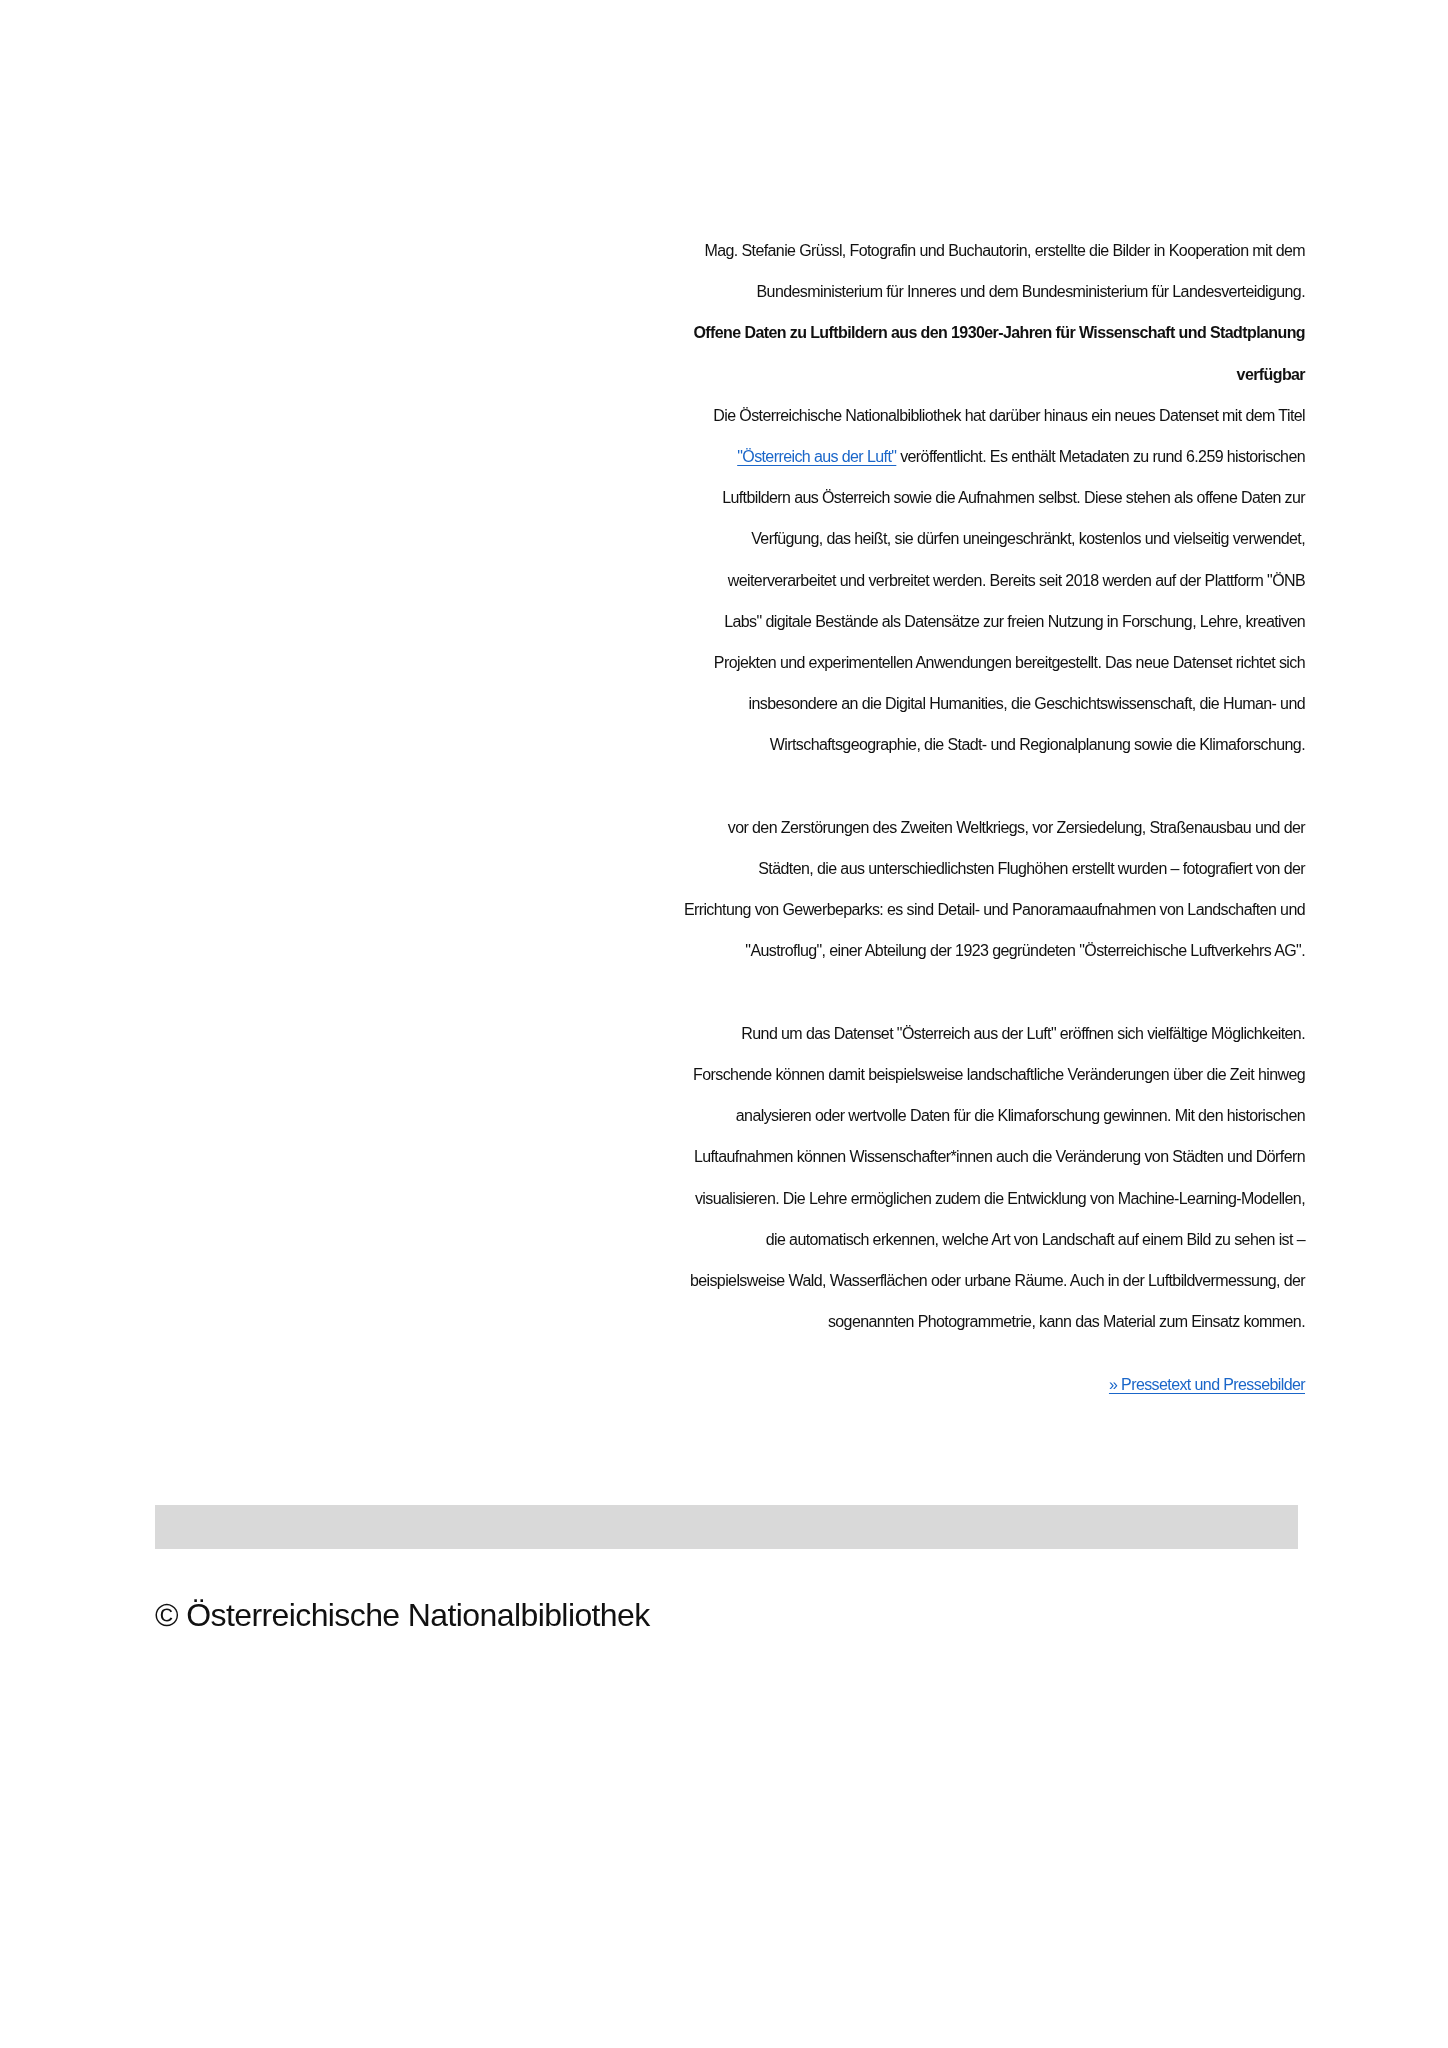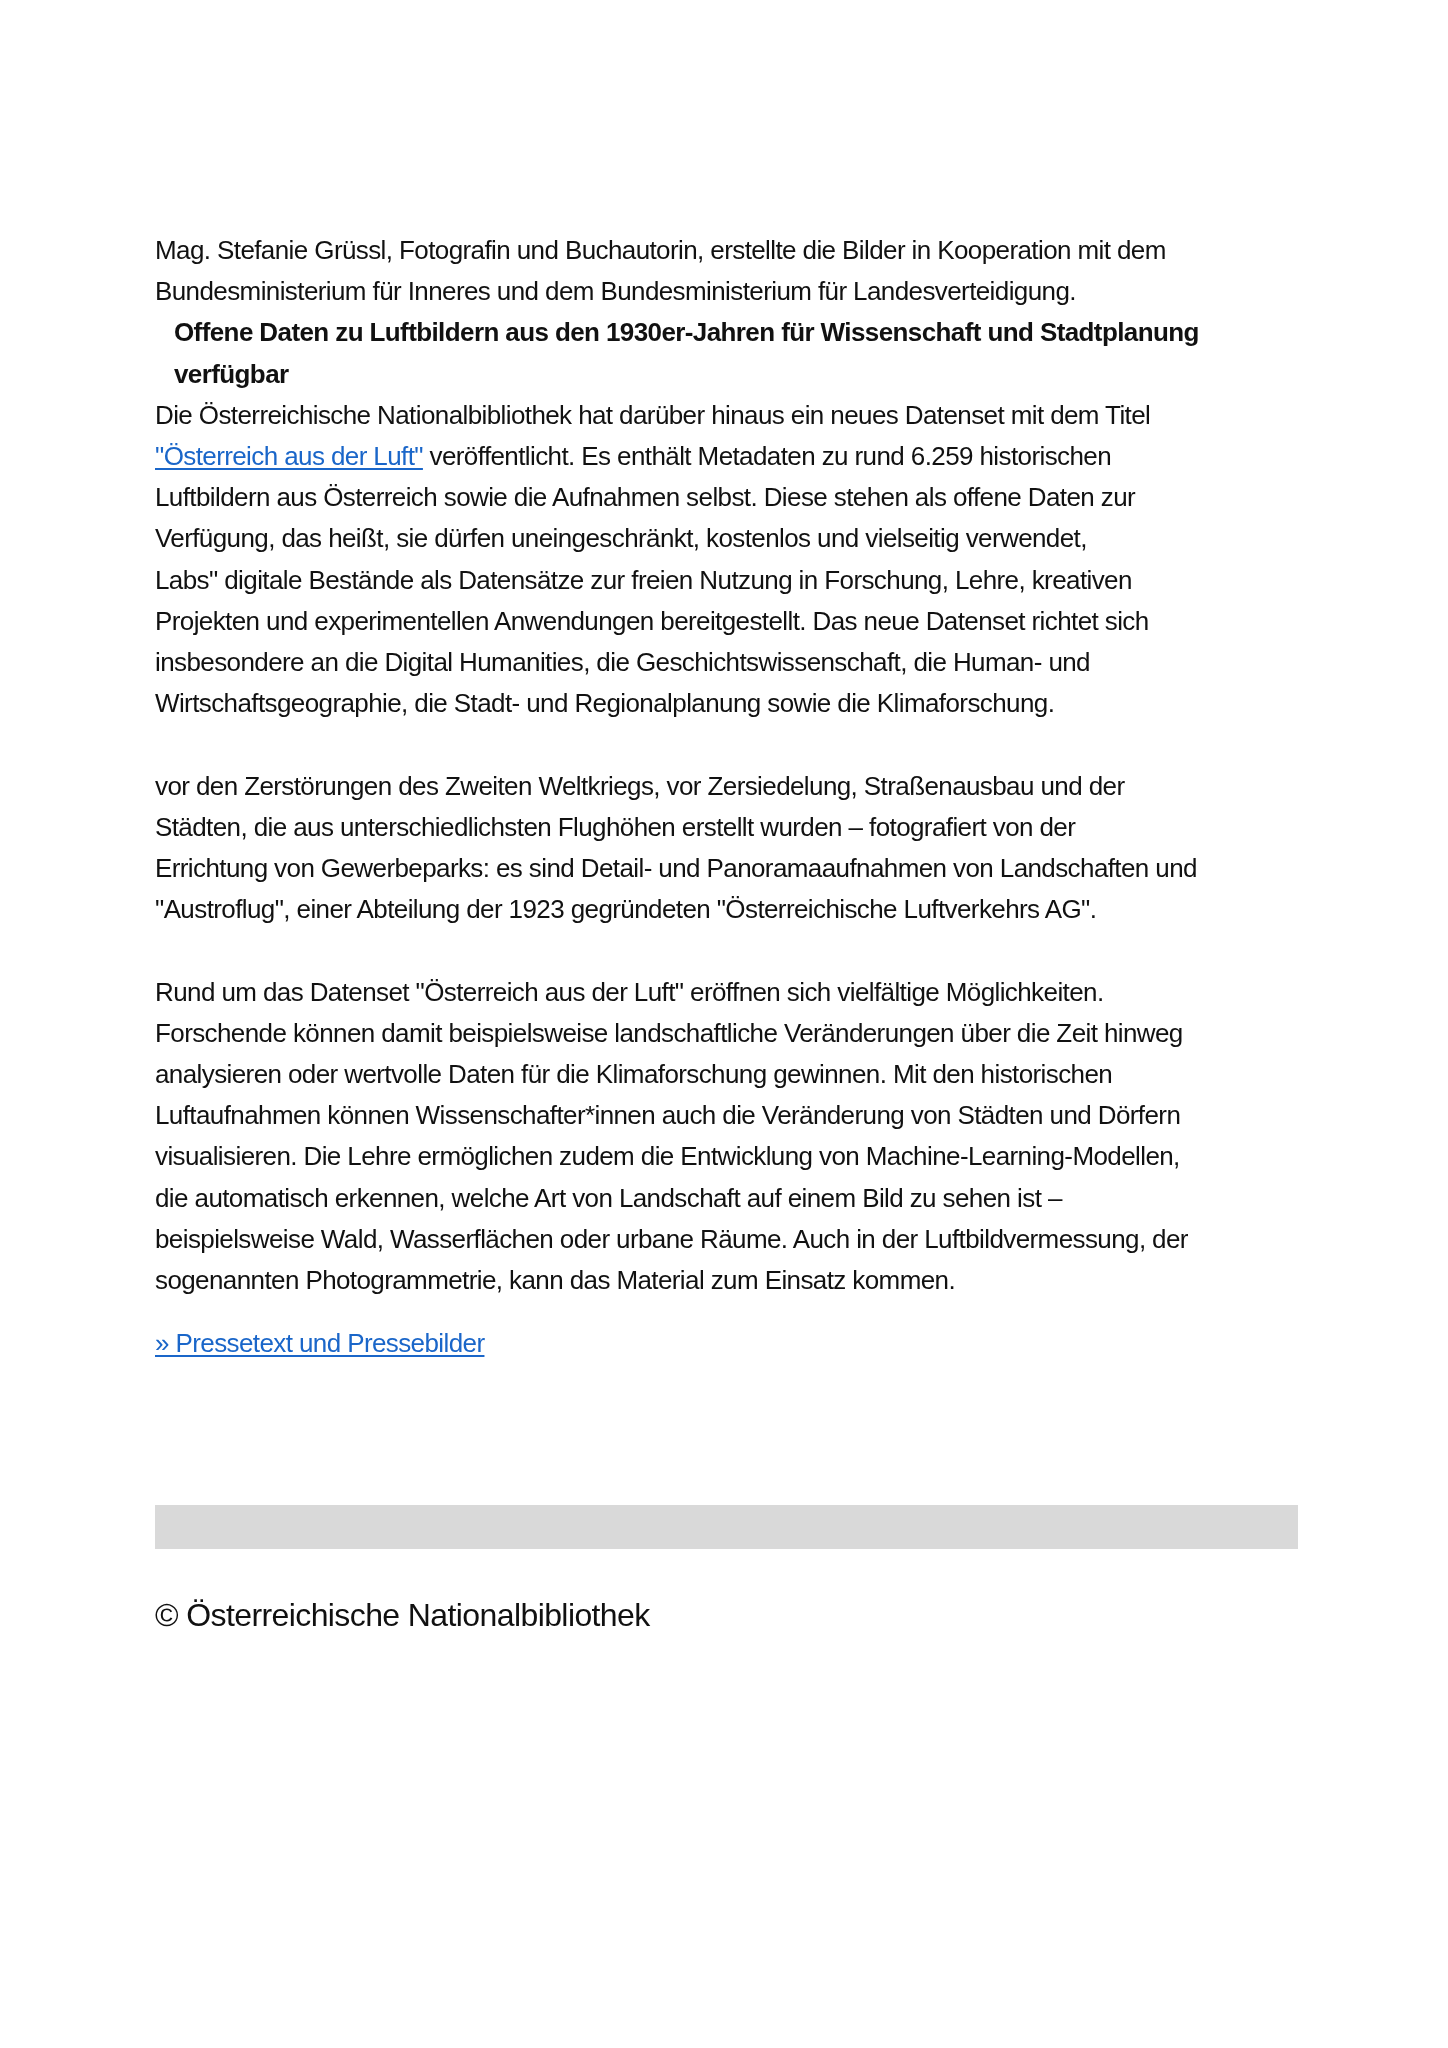--- a/index.html
+++ b/index.html
@@ -15,25 +15,26 @@
       font-family: "Liberation Sans", "DejaVu Sans", sans-serif;
       color: #111111;
     }
     .page {
       position: absolute;
       left: 155px;
       top: 230px;
       width: 1150px;
     }
     .line {
-      font-size: 26px;
+      font-size: 16px;
       line-height: 41.2px;
       white-space: nowrap;
       letter-spacing: -0.6px;
       transform-origin: left top;
+      text-align: right;
     }
     .bold { font-weight: bold; margin-left: 19px; }
     .gap { height: 41.2px; }
     .gap-small { height: 22px; }
     a.link {
       color: #1a66c9;
       text-decoration: underline;
       text-underline-offset: 3px;
     }
     .gray-bar {
@@ -67,20 +68,21 @@
   <div>
     <div class="line bold">Offene Daten zu Luftbildern aus den 1930er-Jahren für Wissenschaft und Stadtplanung</div>
     <div class="line bold">verfügbar</div>
   </div>
 
   <div>
     <div class="line">Die Österreichische Nationalbibliothek hat darüber hinaus ein neues Datenset mit dem Titel</div>
     <div class="line"><a class="link" href="#">"Österreich aus der Luft"</a><span> veröffentlicht. Es enthält Metadaten zu rund 6.259 historischen</span></div>
     <div class="line">Luftbildern aus Österreich sowie die Aufnahmen selbst. Diese stehen als offene Daten zur</div>
     <div class="line">Verfügung, das heißt, sie dürfen uneingeschränkt, kostenlos und vielseitig verwendet,</div>
+    <div class="line">weiterverarbeitet und verbreitet werden. Bereits seit 2018 werden auf der Plattform "ÖNB</div>
     <div class="line">Labs" digitale Bestände als Datensätze zur freien Nutzung in Forschung, Lehre, kreativen</div>
     <div class="line">Projekten und experimentellen Anwendungen bereitgestellt. Das neue Datenset richtet sich</div>
     <div class="line">insbesondere an die Digital Humanities, die Geschichtswissenschaft, die Human- und</div>
     <div class="line">Wirtschaftsgeographie, die Stadt- und Regionalplanung sowie die Klimaforschung.</div>
   </div>
 
   <div class="gap"></div>
 
   <div>
     <div class="line">vor den Zerstörungen des Zweiten Weltkriegs, vor Zersiedelung, Straßenausbau und der</div>

